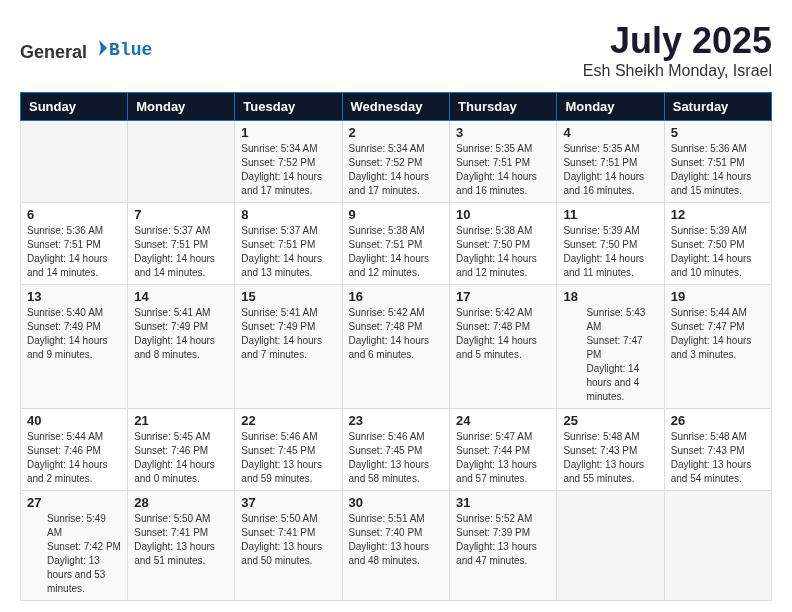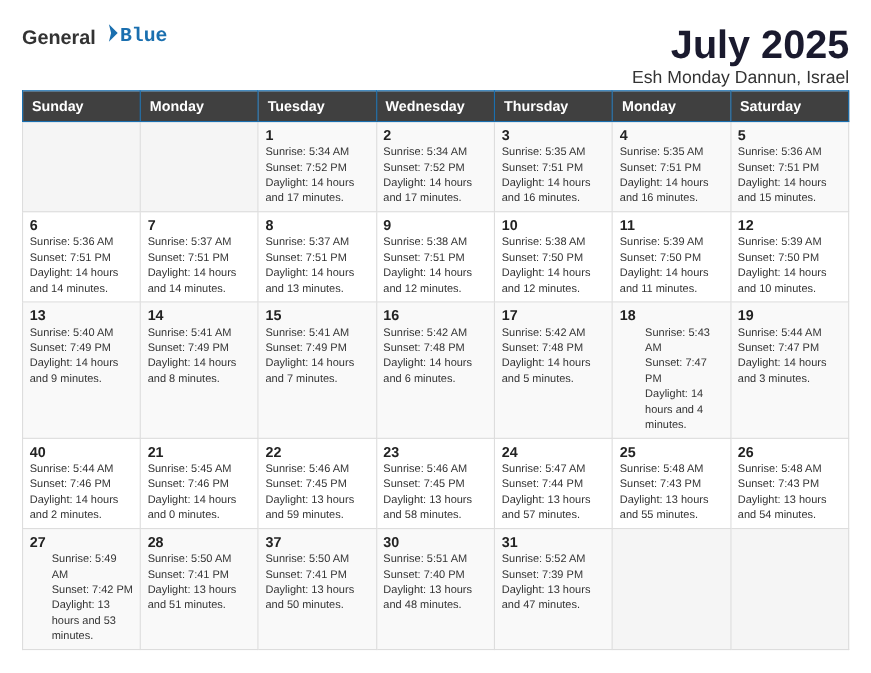--- a/index.html
+++ b/index.html
@@ -6,22 +6,22 @@
     body {
       font-family: Arial, sans-serif;
       background: #fff;
       width: 792px;
       min-height: 612px;
       padding: 20px;
     }
     .header-area {
       display: flex;
       justify-content: space-between;
-      align-items: flex-start;
-      margin-bottom: 2px;
+      align-items: center;
+      margin-bottom: 12px;
     }
     .logo {
       display: flex;
       align-items: center;
     }
     .logo-text-general {
       font-size: 18px;
       font-weight: bold;
       color: #333;
     }
@@ -47,21 +47,21 @@
     .location-title {
       font-size: 16px;
       color: #333;
     }
     .calendar {
       width: 100%;
       border-collapse: collapse;
       border: 1px solid #ccc;
     }
     .calendar th {
-      background-color: #404040;
+      background-color: #0f172a;
       color: #fff;
       font-size: 13px;
       font-weight: bold;
       padding: 6px 8px;
       text-align: left;
       border: 1px solid #1a6faf;
     }
     .calendar td {
       border: 1px solid #ddd;
       vertical-align: top;
@@ -101,21 +101,21 @@
       <span class="logo-text-general">General</span><svg class="logo-icon" viewBox="0 0 20 20">
           <polygon points="10,2 18,10 10,18 12,10" fill="#1a6faf"></polygon>
         </svg>
     </div>
     <div>
       <span class="logo-text-blue">Blue</span>
     </div>
   </div>
   <div class="title-area">
     <div class="month-title">July 2025</div>
-    <div class="location-title">Esh Monday Dannun, Israel</div>
+    <div class="location-title">Esh Sheikh Monday, Israel</div>
   </div>
 </div>
 
 <table class="calendar">
   <thead>
     <tr>
     <th>Sunday</th>
         <th>Monday</th>
         <th>Tuesday</th>
         <th>Wednesday</th>

